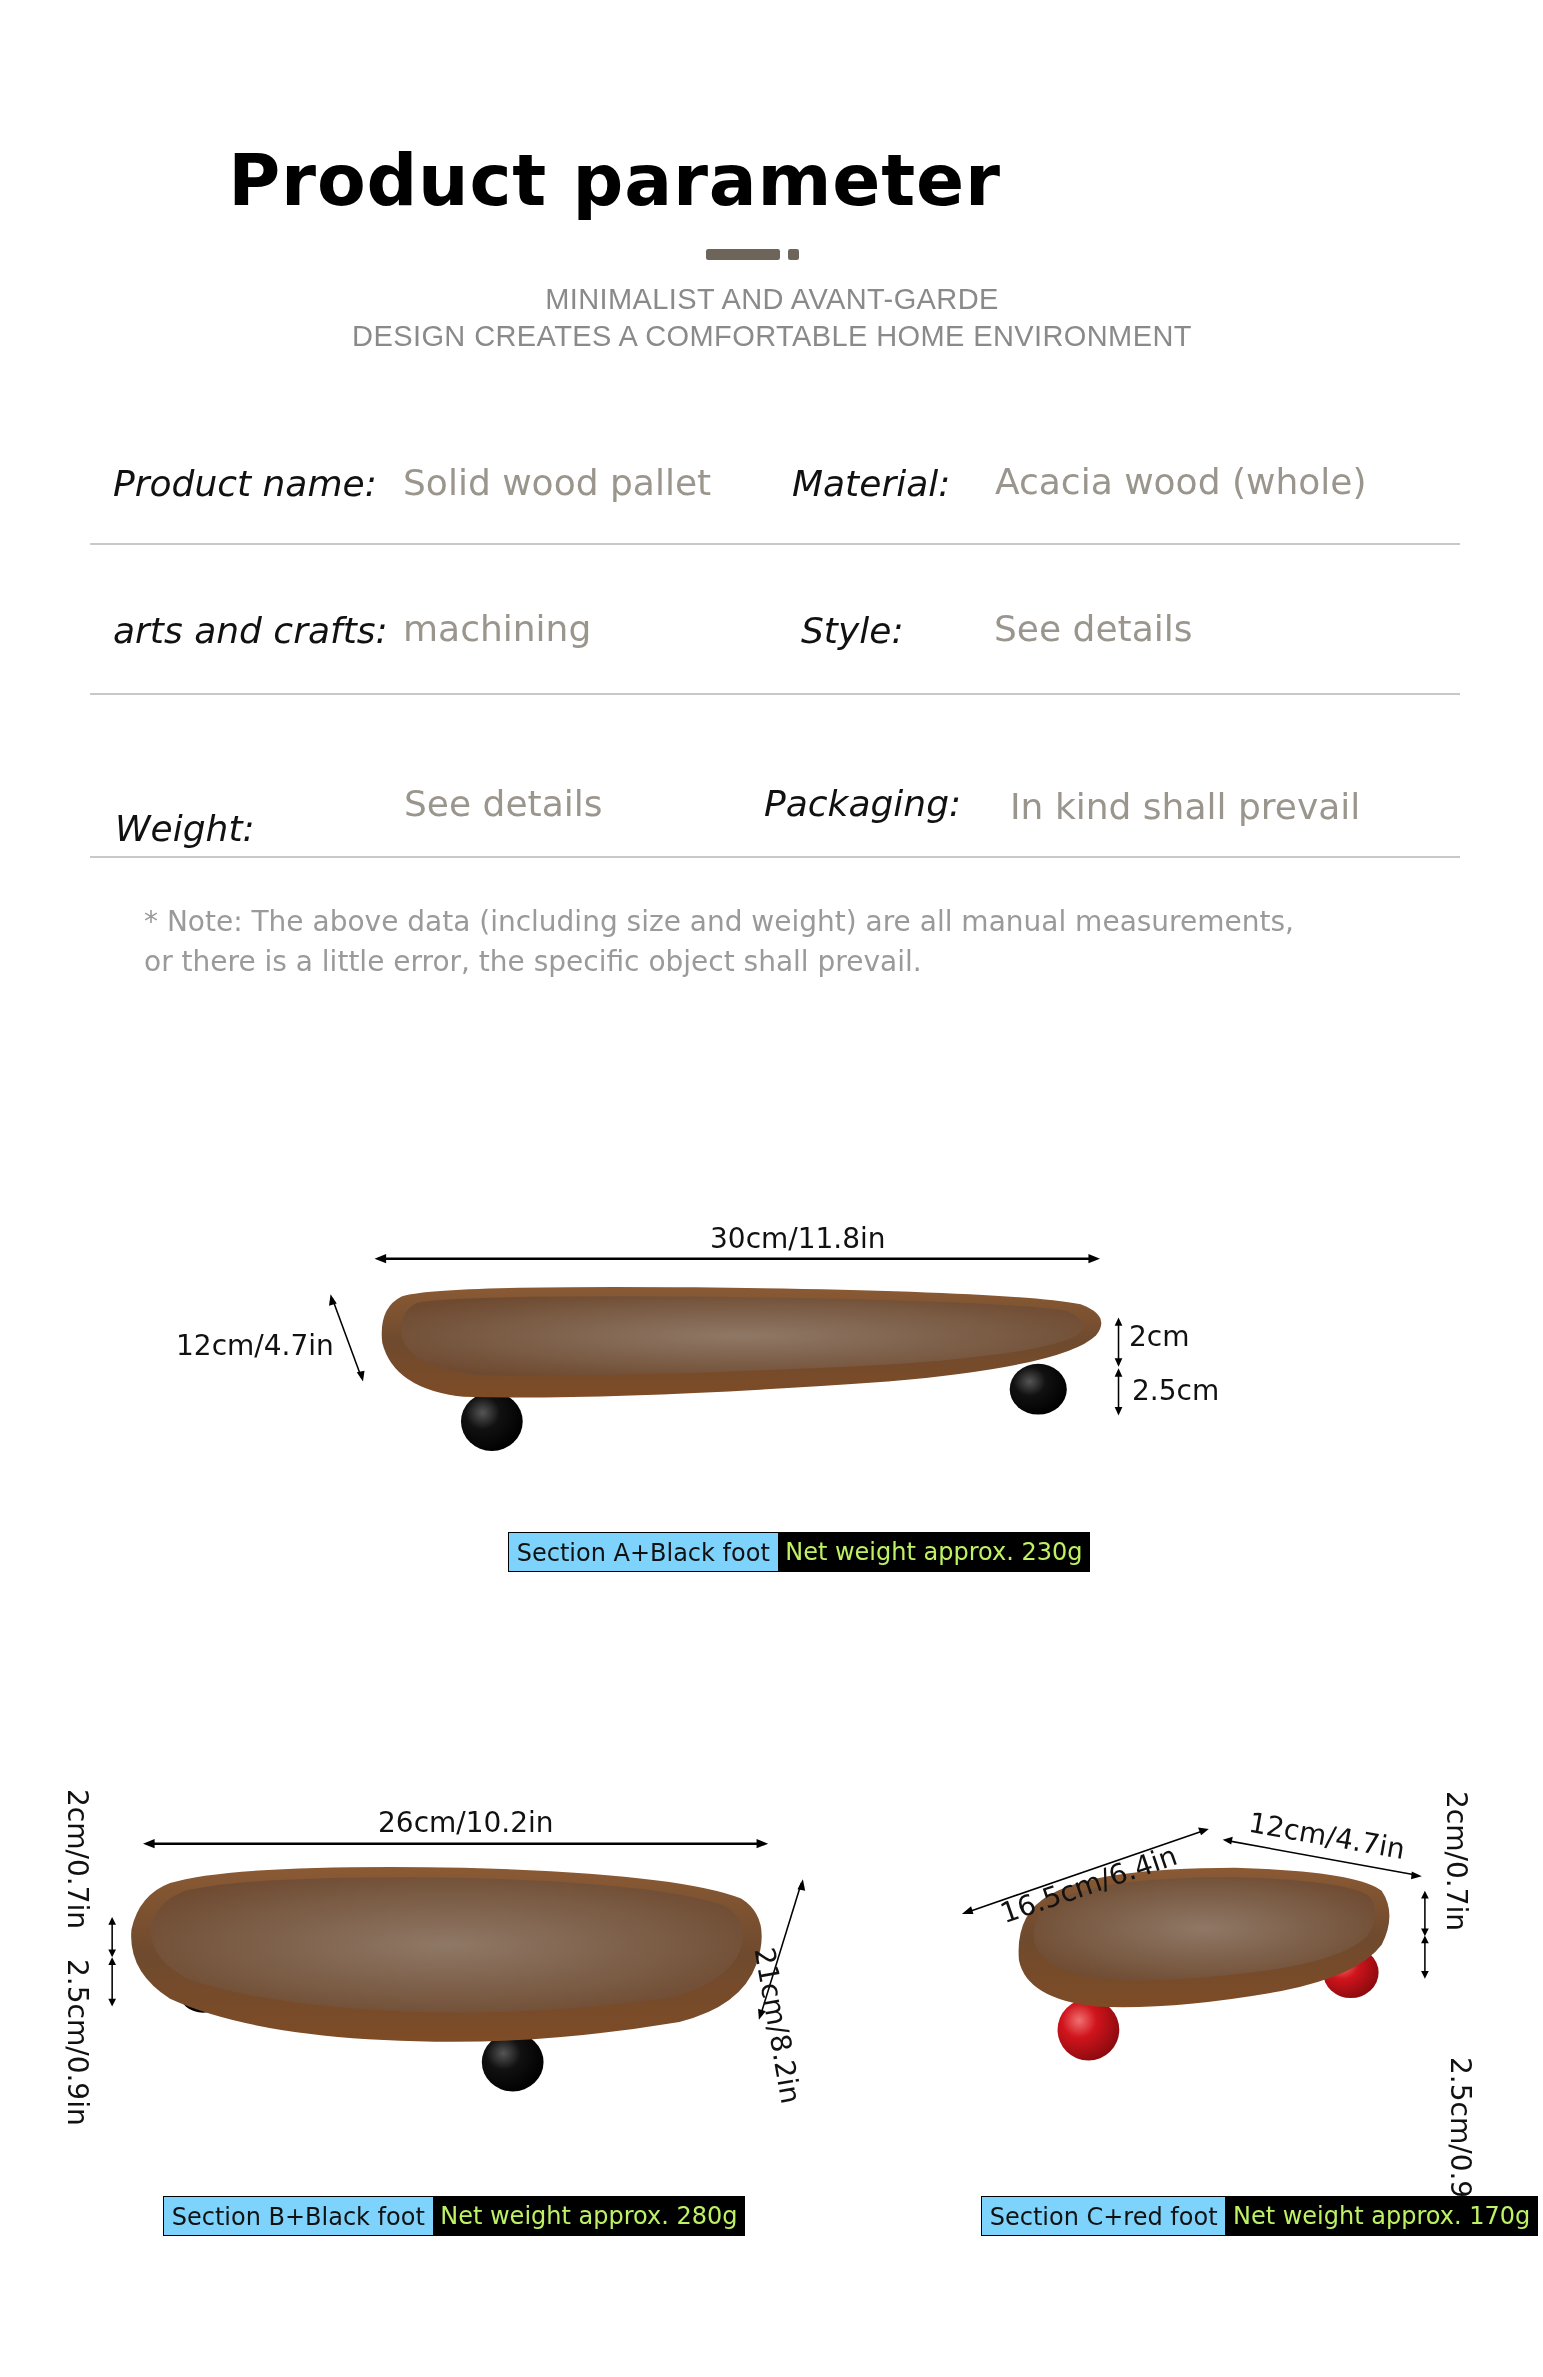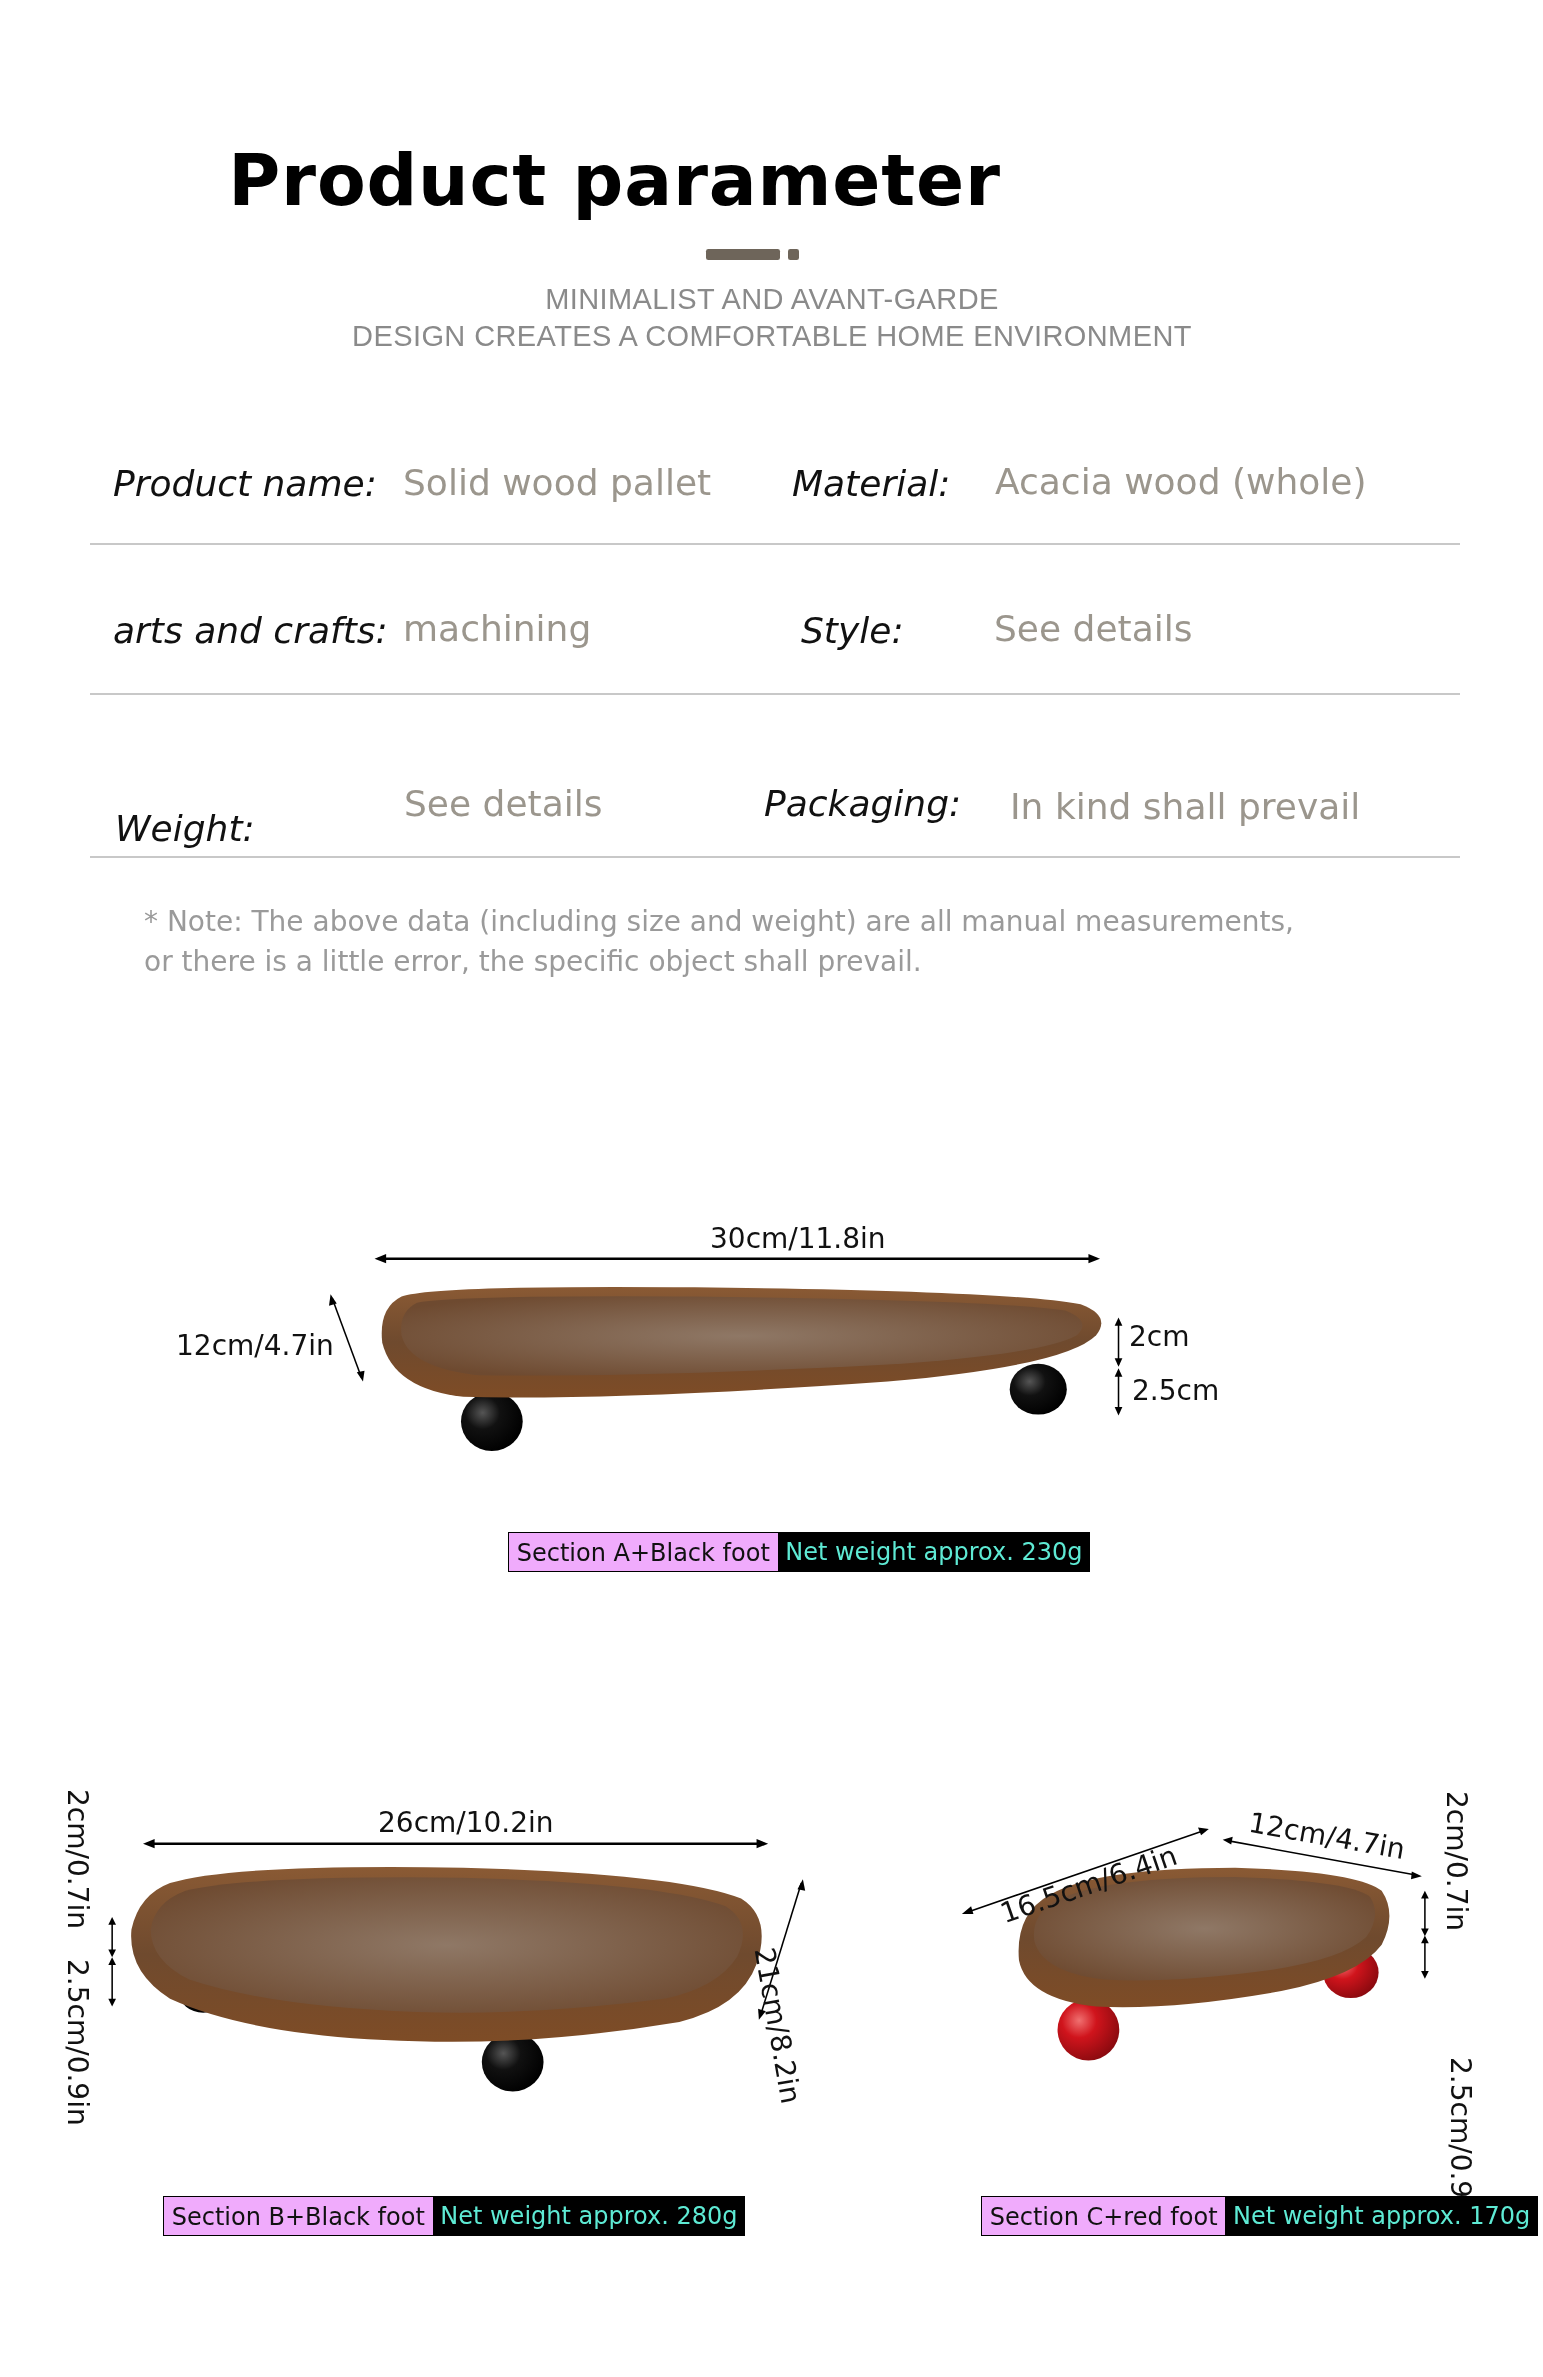--- a/index.html
+++ b/index.html
@@ -9,22 +9,22 @@
   .accent-bar { top:249px; left:706px; width:74px; height:10.8px; border-radius:2.3px; background:#6e655a; }
   .accent-dot { top:249px; left:788px; width:10.8px; height:10.8px; border-radius:2.3px; background:#6e655a; }
   .subtitle { left:0; width:1544px; text-align:center; font-family:"Liberation Sans", sans-serif; font-size:29px; color:#8a8a8a; letter-spacing:0.4px; }
   .sub1 { top:283px; } .sub2 { top:320px; }
   .plabel { font-size:36px; color:#111; white-space:nowrap;font-style:italic; }
   .pvalue { font-size:36px; color:#9b968d; white-space:nowrap; }
   .divider { left:90px; width:1370px; height:2.3px; background:#c8c8c8; }
   .note { left:144px; font-size:28px; color:#9a9a9a; line-height:40px; white-space:nowrap; }
   .dim { font-size:28px; color:#111; white-space:nowrap; font-family:"DejaVu Sans", sans-serif; }
   .badge { display:flex; height:40px; font-size:24px; line-height:40px; white-space:nowrap; }
-  .badge .sec { background:#f0abfc; color:#111; padding:0 7.7px; border:1.5px solid #000; border-right:none; }
-  .badge .wt { background:#000; color:#5eead4; padding:0 7.7px; }
+  .badge .sec { background:#7dd3fc; color:#111; padding:0 7.7px; border:1.5px solid #000; border-right:none; }
+  .badge .wt { background:#000; color:#bef264; padding:0 7.7px; }
   svg { position:absolute; overflow:visible; }
 </style>
 </head>
 <body>
 
 <div class="abs title">Product parameter</div>
 <div class="abs accent-bar"></div>
 <div class="abs accent-dot"></div>
 <div class="abs subtitle sub1">MINIMALIST AND AVANT-GARDE</div>
 <div class="abs subtitle sub2">DESIGN CREATES A COMFORTABLE HOME ENVIRONMENT</div>

